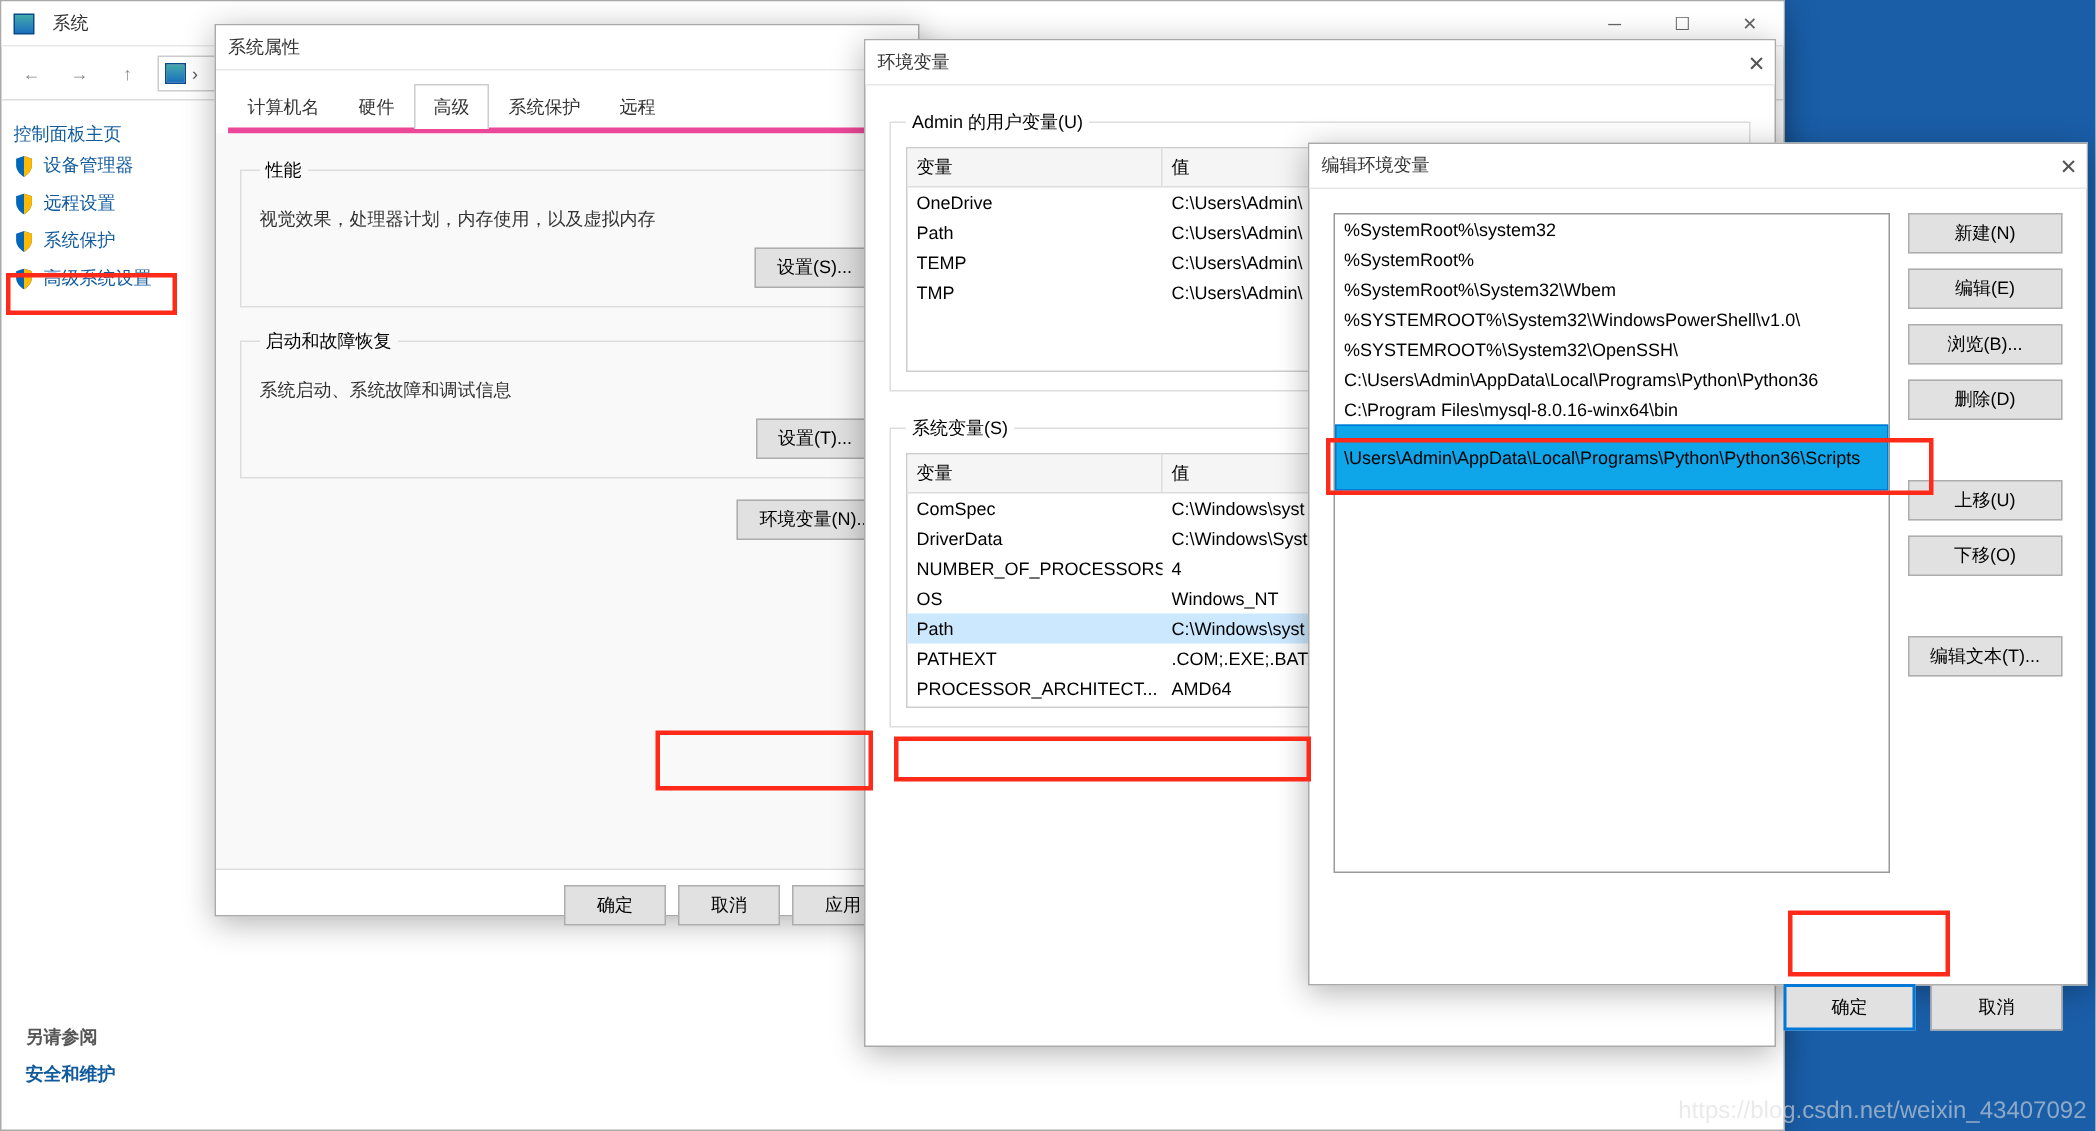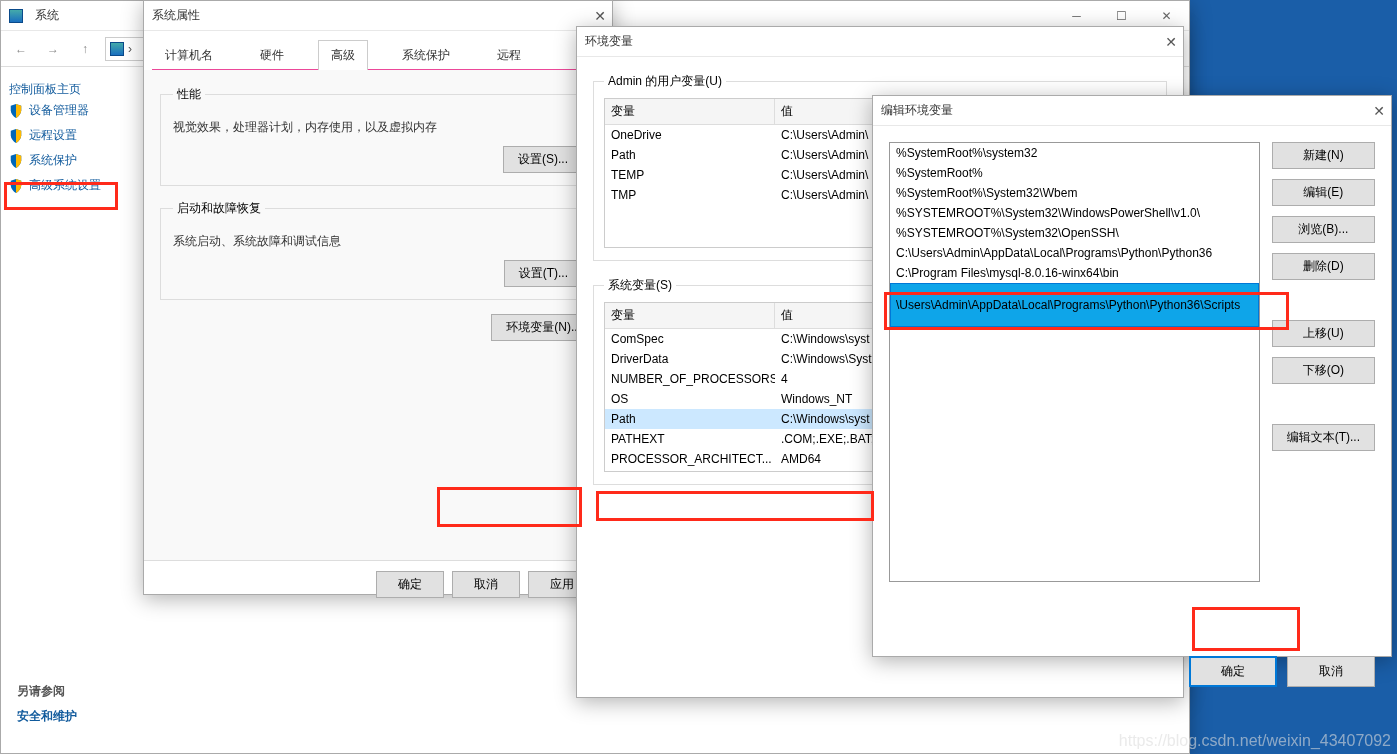--- a/index.html
+++ b/index.html
@@ -18,22 +18,22 @@
 #sys .crumb{background:#fff;border:1px solid #ccc;flex:1;height:24px;display:flex;align-items:center;padding:0 4px;gap:4px;}
 #sys .body{display:flex;height:calc(100% - 66px);}
 #sys .sidebar{width:140px;padding:14px 8px;}
 #sys .sidehead{color:#105a9c;font-size:12px;}
 #sys .sideitem{display:flex;align-items:center;gap:6px;padding:4px 0;color:#105a9c;cursor:pointer;}
 #sys .shield{width:14px;height:14px;}
 #sys .foot{padding:8px;color:#105a9c;font-weight:bold;}
 #sys .foot div{padding:4px 0;}
 
 
-#props{top:0;left:143px;width:470px;height:595px;}
-#props .tabs{display:flex;border-bottom:1px solid #ec4899;margin:8px 8px 0 8px;gap:21px;}
+#props{top:16px;left:143px;width:470px;height:595px;}
+#props .tabs{display:flex;border-bottom:4px solid #ec4899;margin:8px 8px 0 8px;}
 #props .tab{padding:6px 12px;border:1px solid transparent;border-bottom:none;color:#333;cursor:pointer;position:relative;top:1px;}
 #props .tab.active{border-color:#ccc;background:#fff;}
 #props .content{padding:16px;background:#f9f9f9;height:490px;}
 #props .intro{margin-bottom:16px;}
 #props fieldset{border:1px solid #ddd;padding:10px 12px 12px 12px;margin-bottom:14px;}
 #props legend{padding:0 4px;}
 #props .desc{margin:6px 0 10px 0;color:#333;}
 #props .btnrow{text-align:right;}
 .btn{background:#e1e1e1;border:1px solid #adadad;padding:4px 14px;cursor:pointer;min-width:68px;}
 #props .dlgbtns{display:flex;justify-content:flex-end;gap:8px;padding:10px 16px;border-top:1px solid #ddd;}

